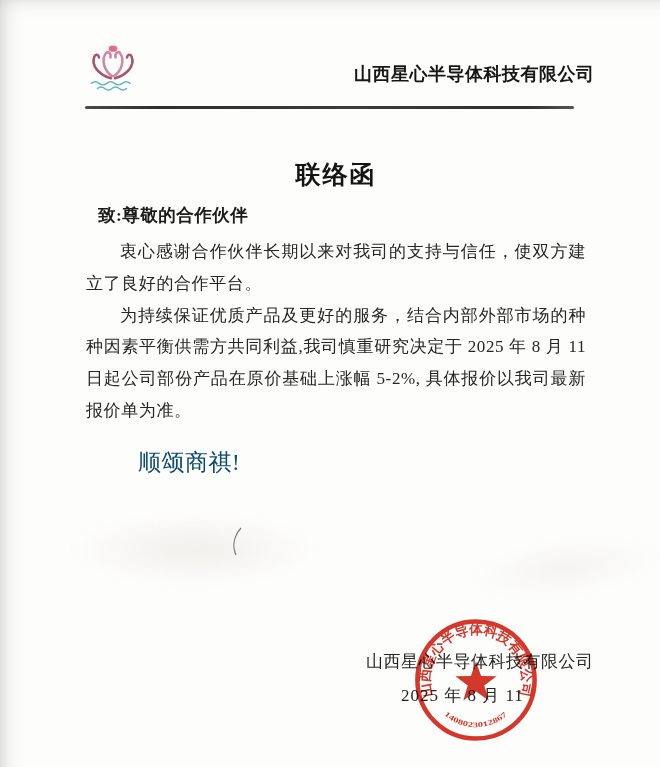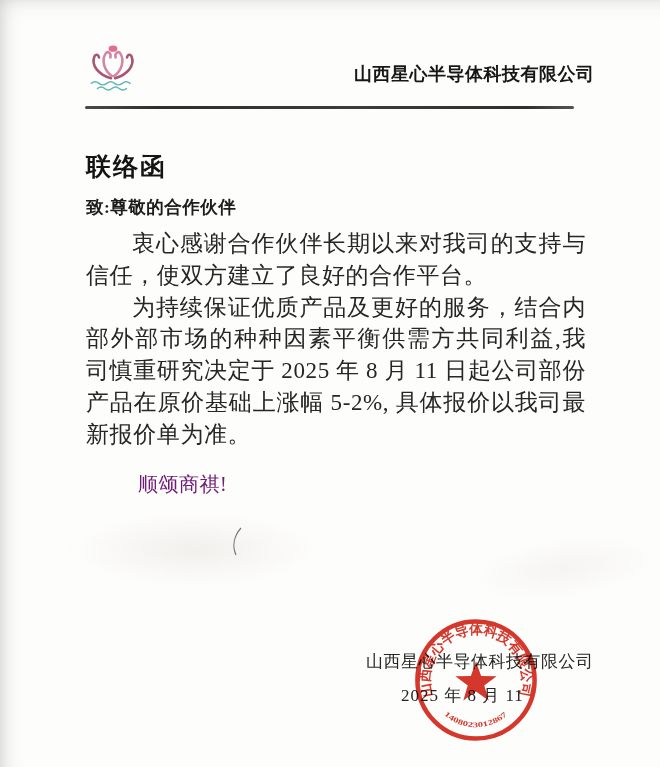--- a/index.html
+++ b/index.html
@@ -28,34 +28,34 @@
   .header-rule{
     position:absolute;left:85px;top:106px;width:489px;height:3px;
     background:linear-gradient(90deg,#4a4a4a,#2e2e2e 15%,#3c3c3c 55%,#2f2f2f 90%,#555);
     border-radius:2px;
   }
   
   .letter{
     position:absolute;left:86px;top:144px;width:500px;
   }
   .letter-title{
-    font-size:25px;font-weight:bold;color:#141414;
-    letter-spacing:2px;margin:8px 0 12px 0;line-height:30px;
+    text-align:center;font-size:25px;font-weight:bold;color:#141414;
+    letter-spacing:2px;margin:16px 0 12px 0;line-height:30px;
   }
   .salutation{
     font-size:17.5px;font-weight:bold;color:#1c1c1c;
-    margin:0 0 8px 0;line-height:26px;letter-spacing:.5px;
+    margin:0 0 8px 12px;line-height:26px;letter-spacing:.5px;
   }
   .letter p.body-par{
-    margin:0;font-size:23px;line-height:31.8px;
+    margin:0;font-size:17px;line-height:31.8px;
     text-align:justify;text-justify:inter-ideograph;
     text-indent:2em;letter-spacing:.6px;color:#262626;
   }
   .closing{
-    margin:20px 0 0 52px;font-size:20px;letter-spacing:.5px;color:#701a75;
+    margin:20px 0 0 52px;font-size:23px;letter-spacing:.5px;color:#0c4a6e;
   }
   
   .sig-company{
     position:absolute;left:366px;top:650px;font-size:17px;color:#262626;
     letter-spacing:.5px;white-space:nowrap;z-index:2;
   }
   .sig-date{
     position:absolute;left:401px;top:684px;font-size:17px;color:#262626;
     letter-spacing:1px;white-space:nowrap;z-index:2;
   }

